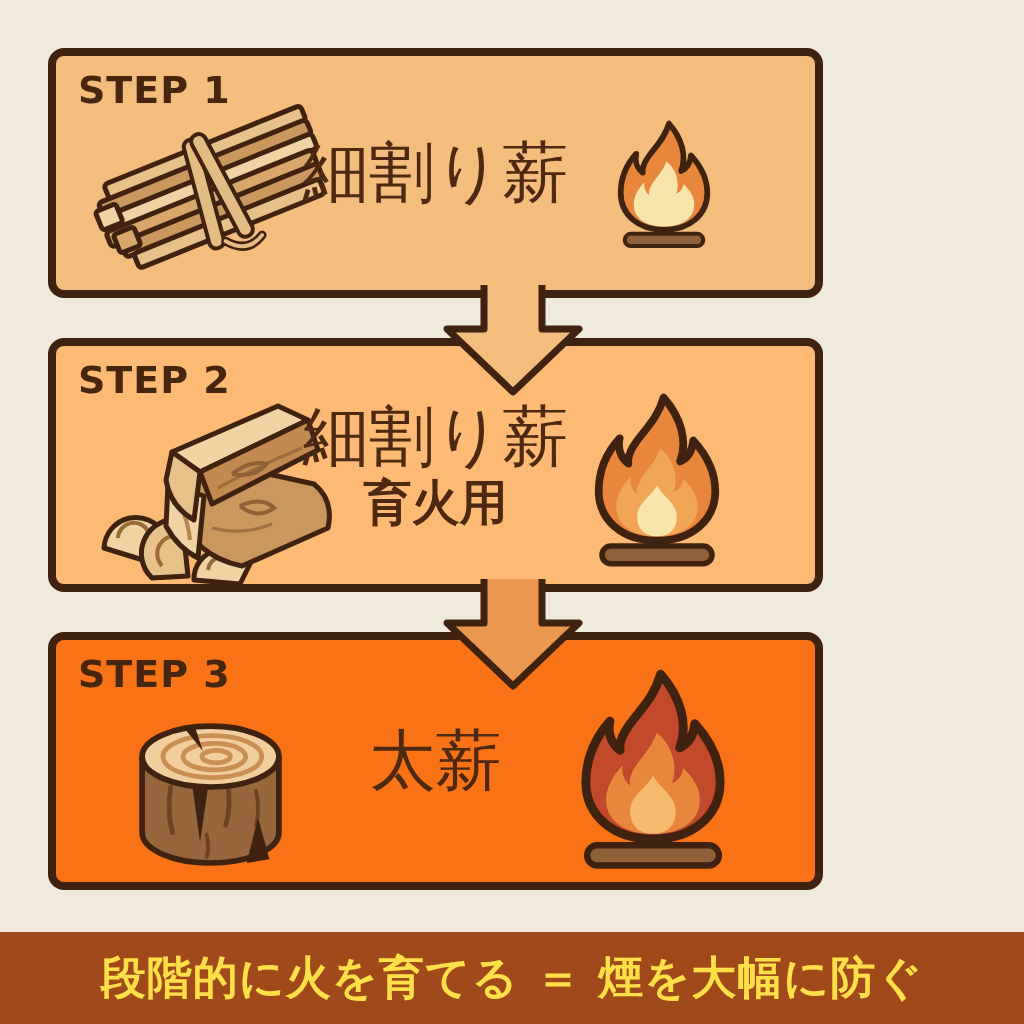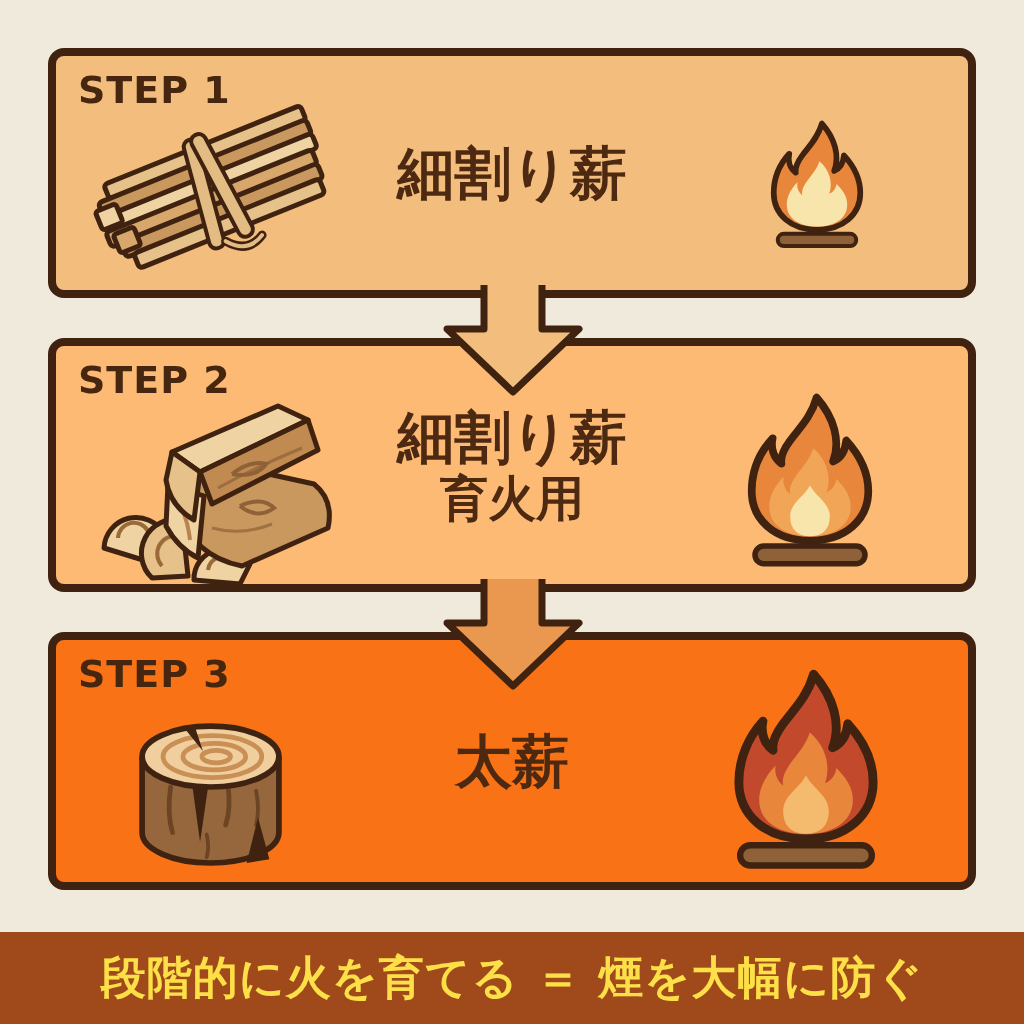--- a/index.html
+++ b/index.html
@@ -4,41 +4,41 @@
 <style>
   html,body{margin:0;padding:0;}
   .canvas{
     position:relative;
     width:1024px;height:1024px;
     overflow:hidden;
     font-family:"DejaVu Sans","Liberation Sans",sans-serif;
   }
   .panel{
     position:absolute;
-    left:48px;width:928px;
+    left:48px;width:775px;
     border:8px solid #3F2310;
     border-radius:16px;
     box-sizing:border-box;
   }
   .panel-1{top:48px;height:250px;}
   .panel-2{top:338px;height:254px;}
   .panel-3{top:632px;height:258px;}
 
   .step-label{
     position:absolute;top:12px;left:22px;
     font-size:38px;font-weight:800;
     color:#46260E;letter-spacing:1px;
   }
   .title-block{
     position:absolute;left:0;right:0;top:0;bottom:0;
     display:flex;flex-direction:column;
     align-items:center;justify-content:center;
     gap:8px;color:#4C2910;
   }
-  .panel-title{font-size:57px;font-weight:700;line-height:1;}
+  .panel-title{font-size:66px;font-weight:400;line-height:1;}
   .panel-subtitle{font-size:48px;font-weight:800;line-height:1;}
 
   .wood{position:absolute;}
   .wood-1{left:28px;top:38px;width:280px;height:190px;}
   .wood-2{left:26px;top:42px;width:285px;height:200px;}
   .wood-3{left:52px;top:52px;width:205px;height:190px;}
 
   .flame{position:absolute;}
   .flame-1{right:102px;top:62px;width:98px;height:132px;}
   .flame-2{right:92px;top:44px;width:132px;height:178px;}

